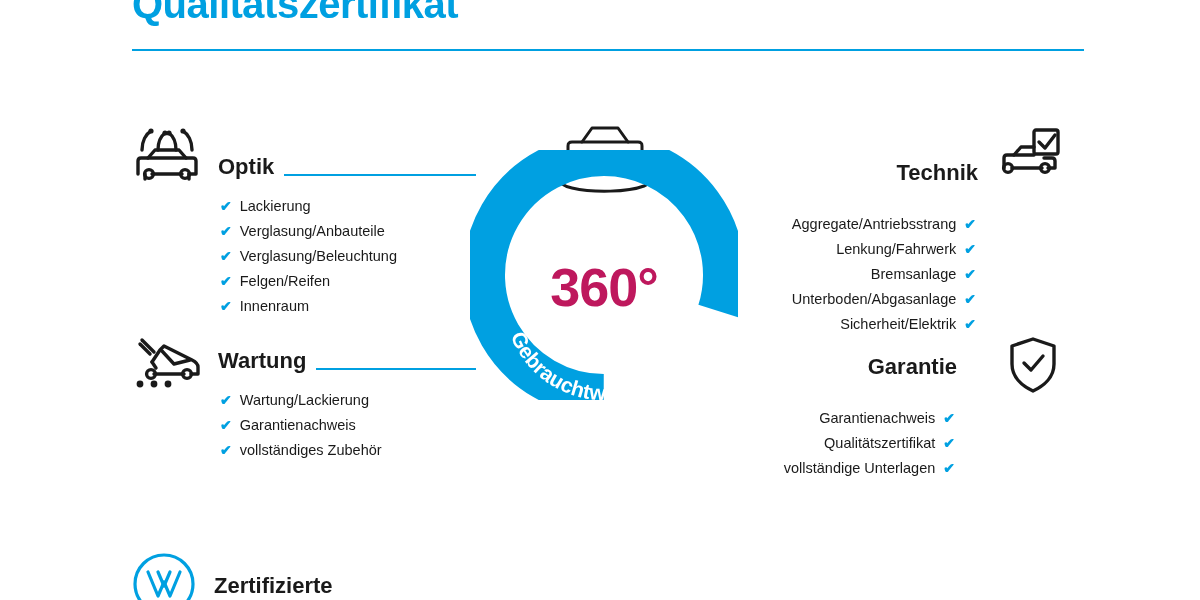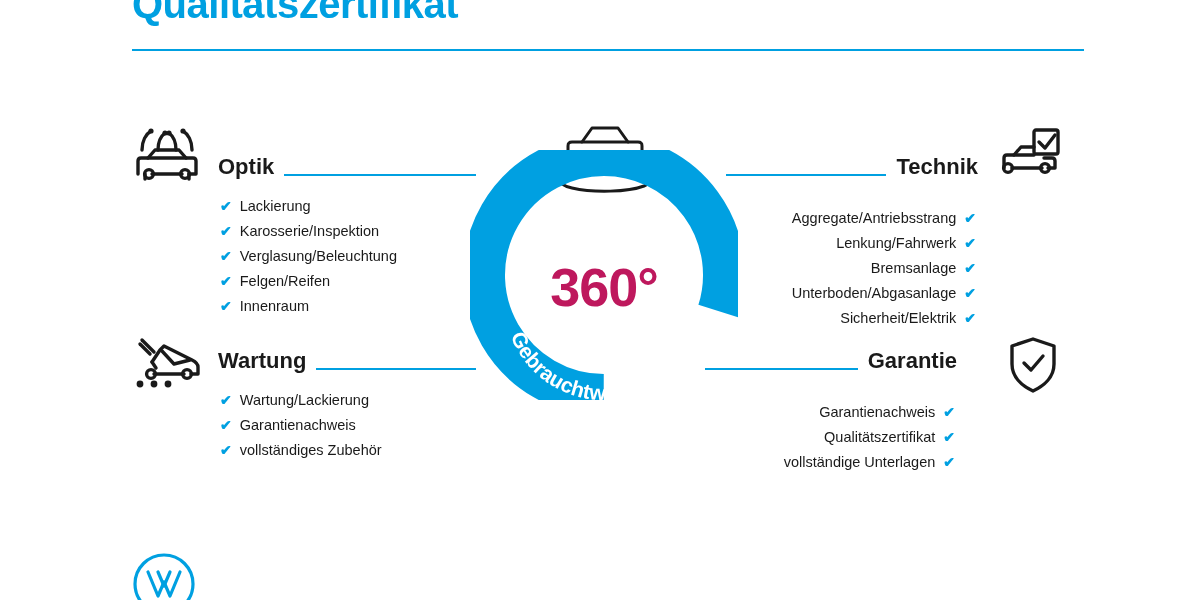--- a/index.html
+++ b/index.html
@@ -70,21 +70,21 @@
     align-items: baseline;
     gap: 8px;
     font-size: 14.5px;
     color: #1a1a1a;
     margin-bottom: 9px;
     padding-left: 2px;
   }
   .left-sec .check { color: #00a0e1; font-size: 14px; font-weight: bold; }
 
   
-  .right-sec .sec-head { justify-content: flex-end; }
+  .right-sec .sec-head { justify-content: flex-end; flex-direction: column; }
   .right-sec .sec-title { margin-left: 10px; order: 2; }
   .right-sec .sec-rule { flex: 1; order: 1; }
   .right-sec .items { margin-top: 28px; }
   .right-sec .item {
     display: flex;
     align-items: baseline;
     justify-content: flex-end;
     gap: 8px;
     font-size: 14.5px;
     color: #1a1a1a;
@@ -177,21 +177,21 @@
       <div class="sec-title">Optik</div>
       <div class="sec-rule"></div>
     </div>
     <div class="items">
       <div class="item">
         <span class="check">✔</span>
         <span class="item-label">Lackierung</span>
       </div>
       <div class="item">
         <span class="check">✔</span>
-        <span class="item-label">Karosserie/Inspektion</span>
+        <span class="item-label">Verglasung/Anbauteile</span>
       </div>
       <div class="item">
         <span class="check">✔</span>
         <span class="item-label">Verglasung/Beleuchtung</span>
       </div>
       <div class="item">
         <span class="check">✔</span>
         <span class="item-label">Felgen/Reifen</span>
       </div>
       <div class="item">
@@ -342,15 +342,16 @@
   </div>
 
   <div class="footer">
     <div>
       <svg width="64" height="64" viewBox="0 0 64 64" fill="none" stroke="#00a0e1" stroke-width="3.2" stroke-linecap="round" stroke-linejoin="round">
         <circle cx="32" cy="32" r="29"></circle>
         <path d="M16 20 L26 44 L32 30 L38 44 L48 20"></path>
         <path d="M26 20 L32 34 L38 20"></path>
       </svg>
     </div>
+    <div class="footer-text">Zertifizierte</div>
   </div>
 
 </div>
 
 </body></html>

